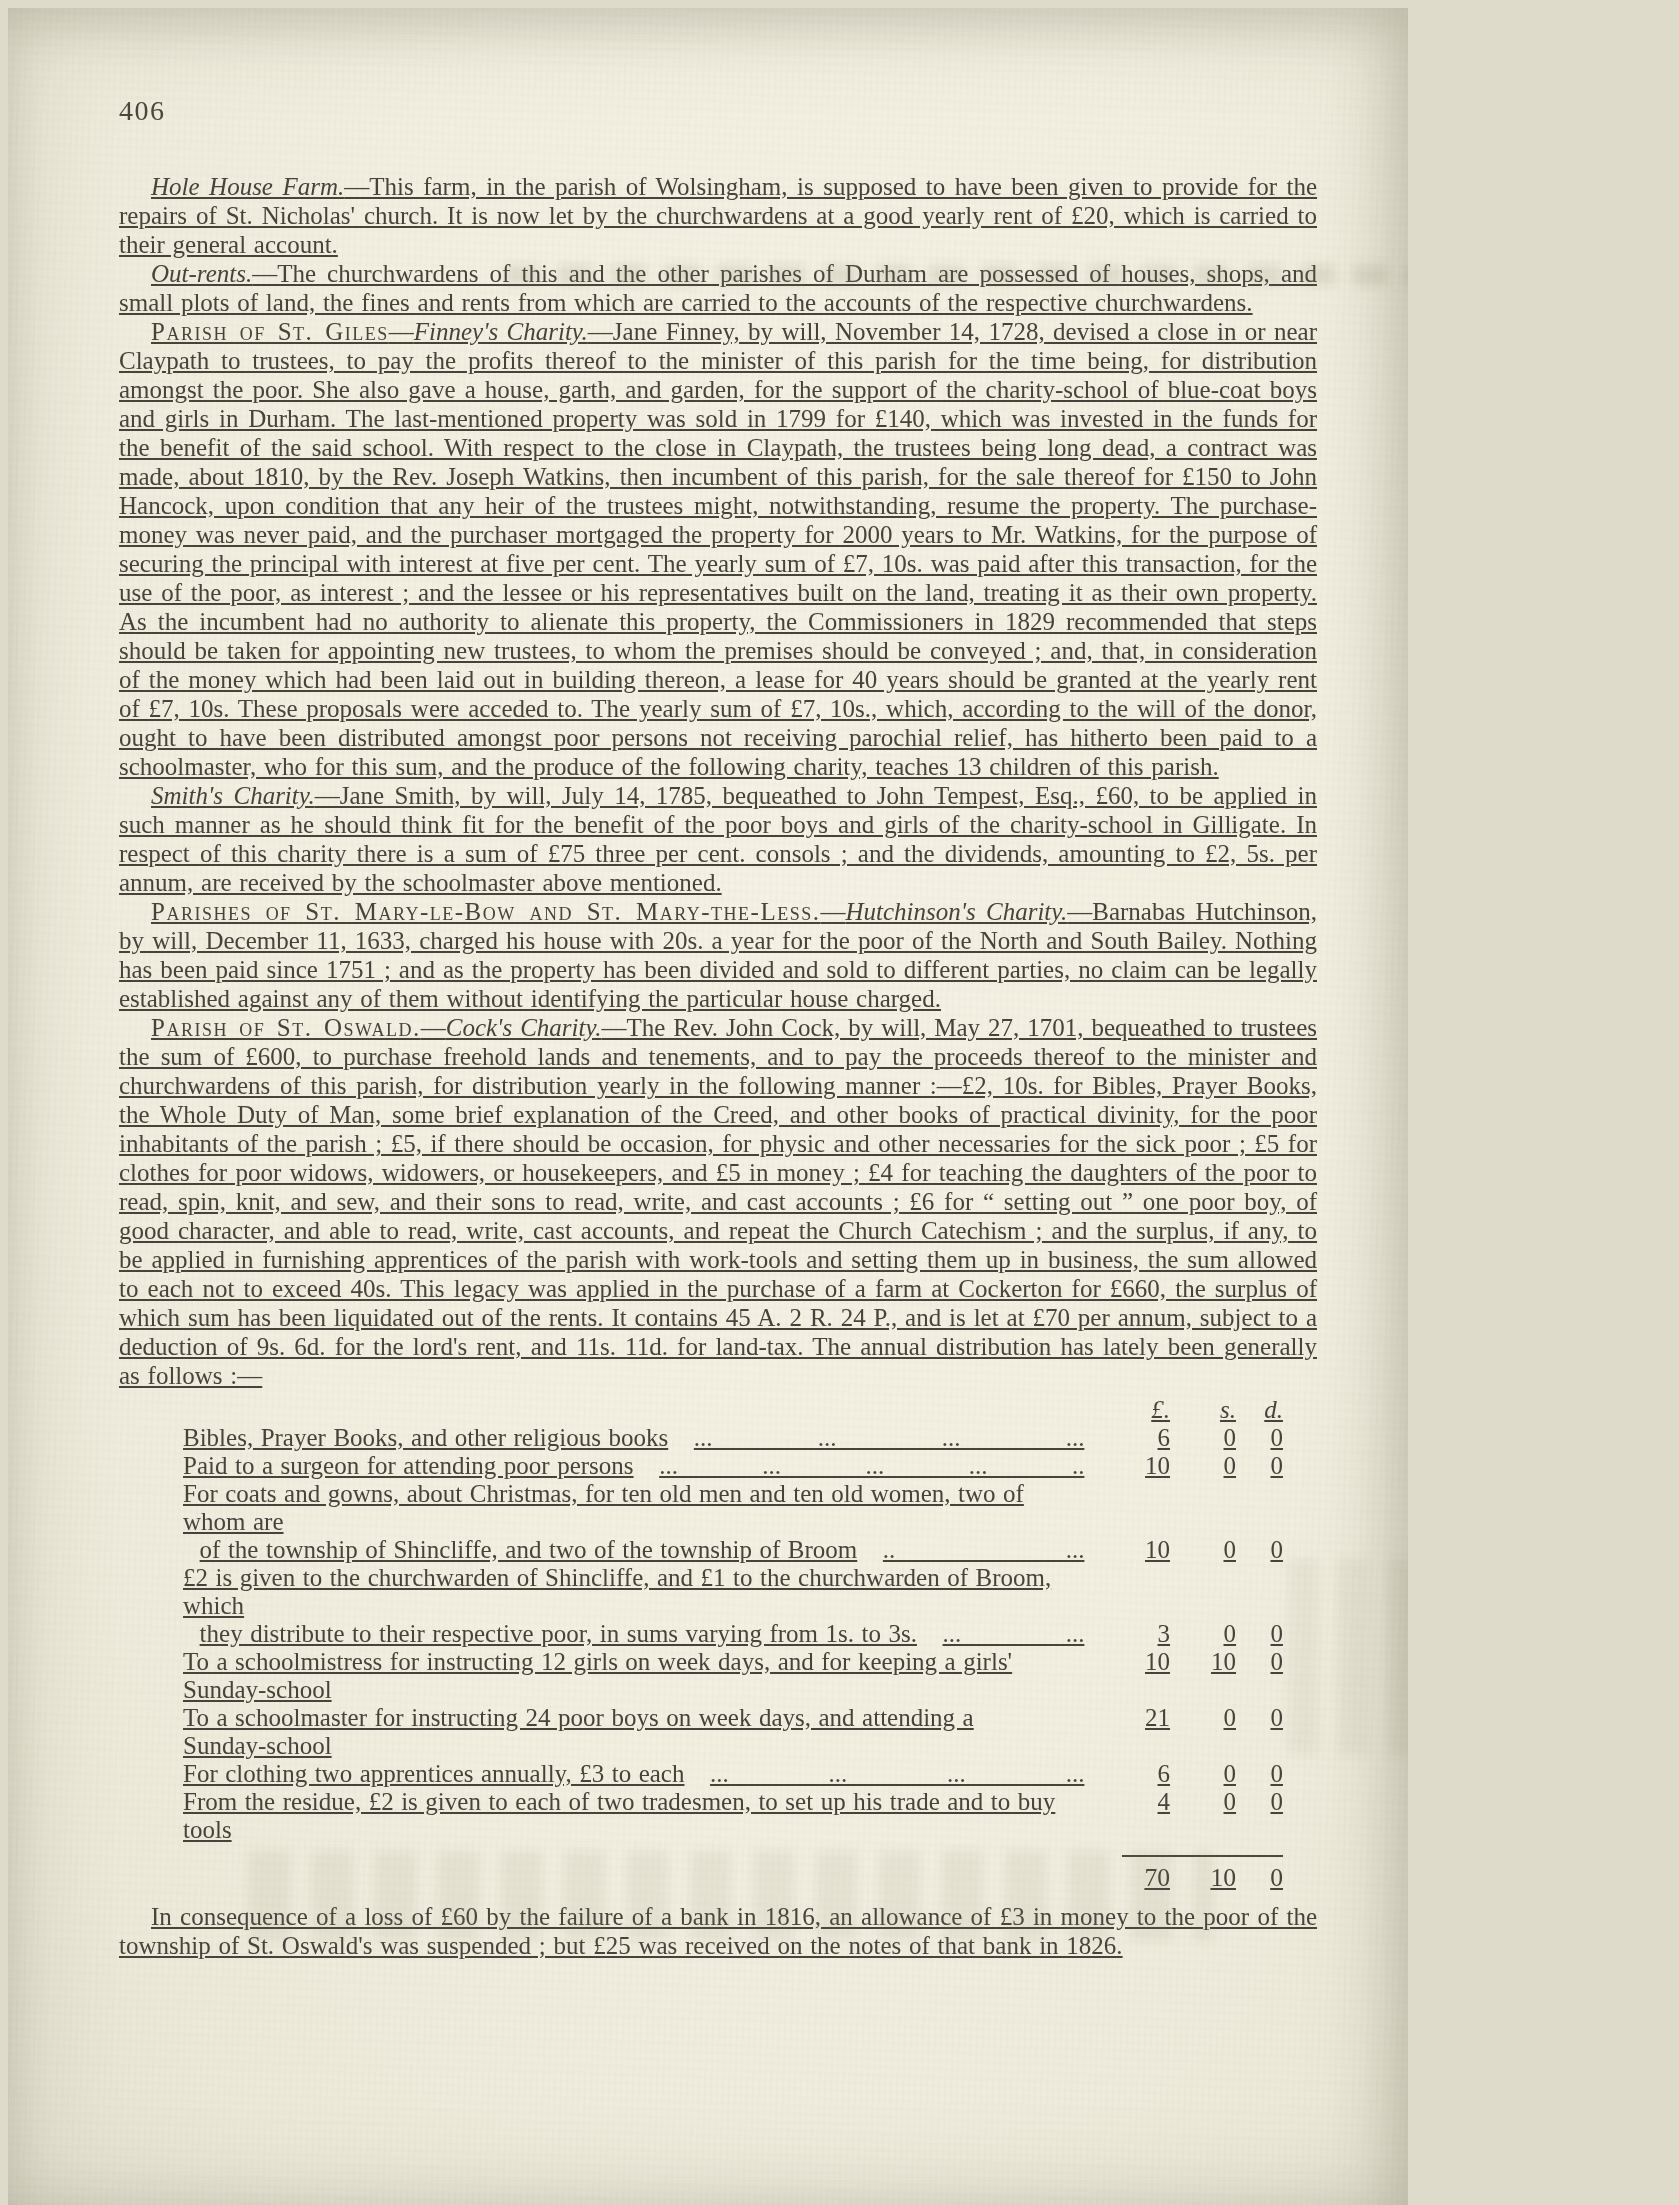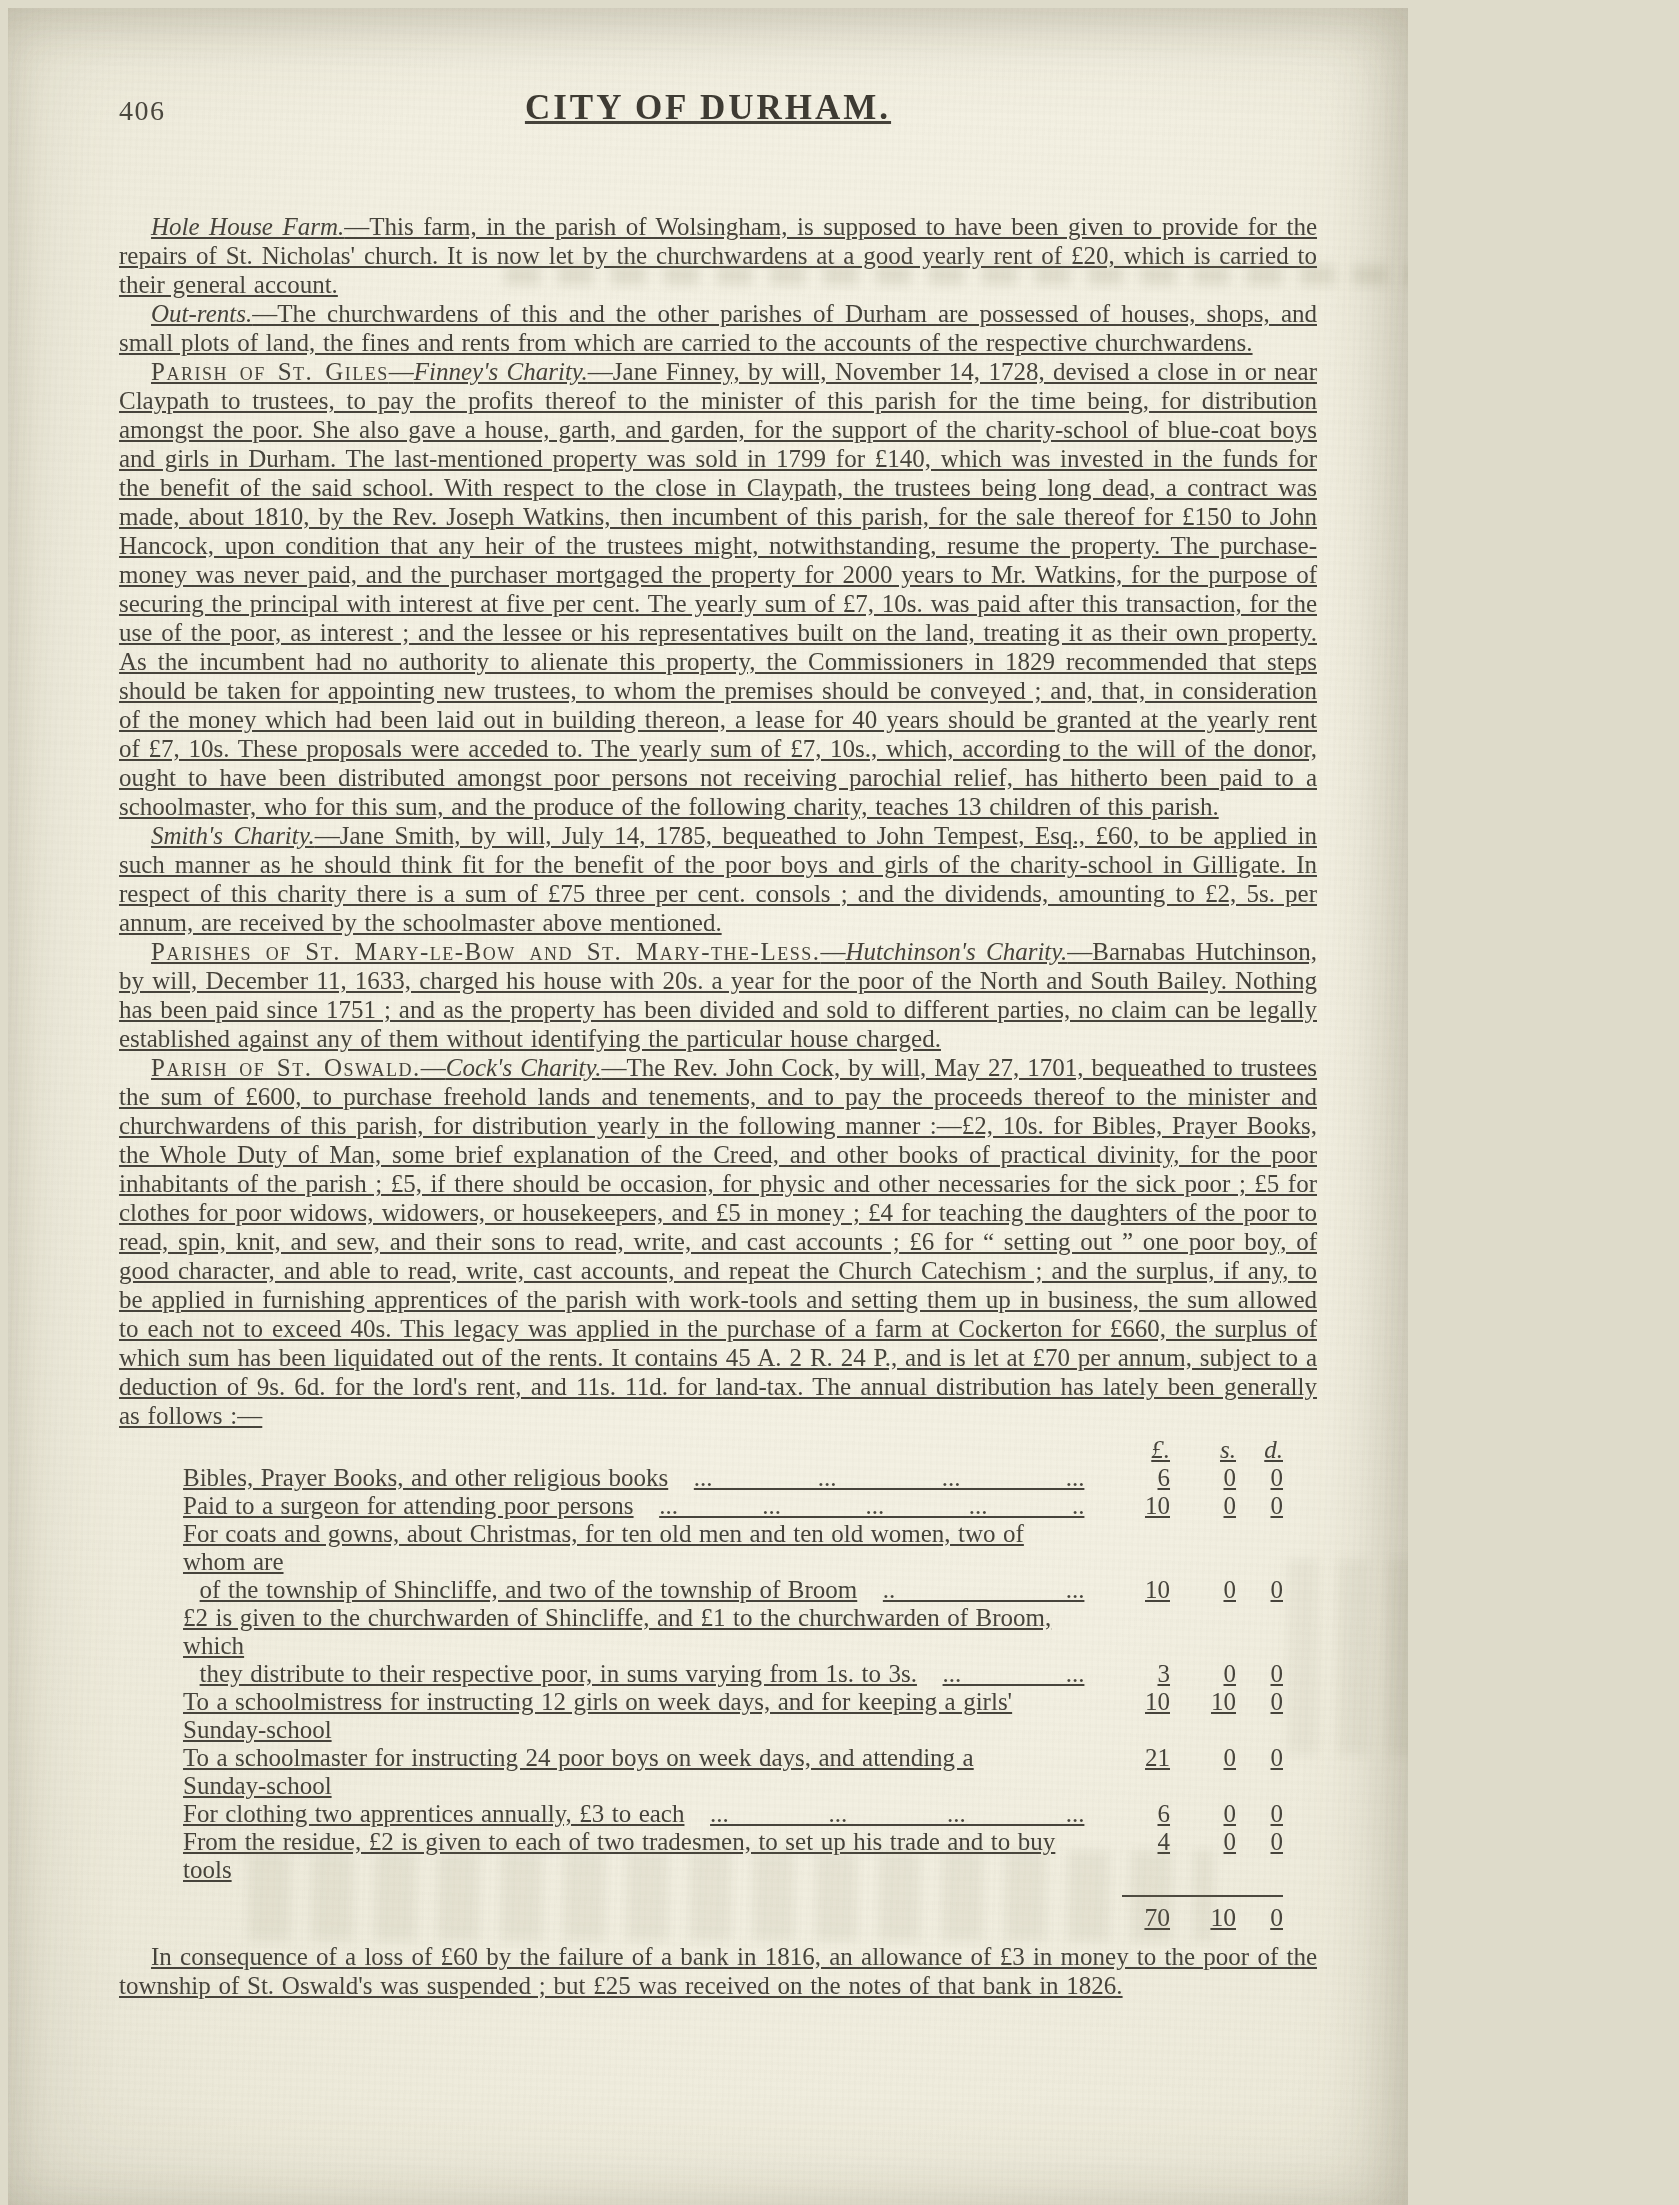--- a/index.html
+++ b/index.html
@@ -93,21 +93,20 @@
 <body>
 
 <div class="page">
   <div class="texture"></div>
   <div class="ghost ghost-1"></div>
   <div class="ghost ghost-2"></div>
   <div class="ghost ghost-3"></div>
 
   <div class="page-head">
     <span class="page-number">406</span>
-    <h1 class="page-title">CITY OF DURHAM.</h1>
   </div>
 
   <div class="body-text">
     <p class="para"><span class="it">Hole House Farm.</span><span>—This farm, in the parish of Wolsingham, is supposed to have been given to provide for the repairs of St. Nicholas' church.  It is now let by the churchwardens at a good yearly rent of £20, which is carried to their general account.</span></p>
 
     <p class="para"><span class="it">Out-rents.</span><span>—The churchwardens of this and the other parishes of Durham are possessed of houses, shops, and small plots of land, the fines and rents from which are carried to the accounts of the respective churchwardens.</span></p>
 
     <p class="para"><span class="sc">Parish of St. Giles</span><span>—</span><span class="it">Finney's Charity.</span><span>—Jane Finney, by will, November 14, 1728, devised a close in or near Claypath to trustees, to pay the profits thereof to the minister of this parish for the time being, for distribution amongst the poor.  She also gave a house, garth, and garden, for the support of the charity-school of blue-coat boys and girls in Durham.  The last-mentioned property was sold in 1799 for £140, which was invested in the funds for the benefit of the said school.  With respect to the close in Claypath, the trustees being long dead, a contract was made, about 1810, by the Rev. Joseph Watkins, then incumbent of this parish, for the sale thereof for £150 to John Hancock, upon condition that any heir of the trustees might, notwithstanding, resume the property.  The purchase-money was never paid, and the purchaser mortgaged the property for 2000 years to Mr. Watkins, for the purpose of securing the principal with interest at five per cent.  The yearly sum of £7, 10s. was paid after this transaction, for the use of the poor, as interest ; and the lessee or his representatives built on the land, treating it as their own property.  As the incumbent had no authority to alienate this property, the Commissioners in 1829 recommended that steps should be taken for appointing new trustees, to whom the premises should be conveyed ; and, that, in consideration of the money which had been laid out in building thereon, a lease for 40 years should be granted at the yearly rent of £7, 10s.  These proposals were acceded to.  The yearly sum of £7, 10s., which, according to the will of the donor, ought to have been distributed amongst poor persons not receiving parochial relief, has hitherto been paid to a schoolmaster, who for this sum, and the produce of the following charity, teaches 13 children of this parish.</span></p>
 
     <p class="para"><span class="it">Smith's Charity.</span><span>—Jane Smith, by will, July 14, 1785, bequeathed to John Tempest, Esq., £60, to be applied in such manner as he should think fit for the benefit of the poor boys and girls of the charity-school in Gilligate.  In respect of this charity there is a sum of £75 three per cent. consols ; and the dividends, amounting to £2, 5s. per annum, are received by the schoolmaster above mentioned.</span></p>

